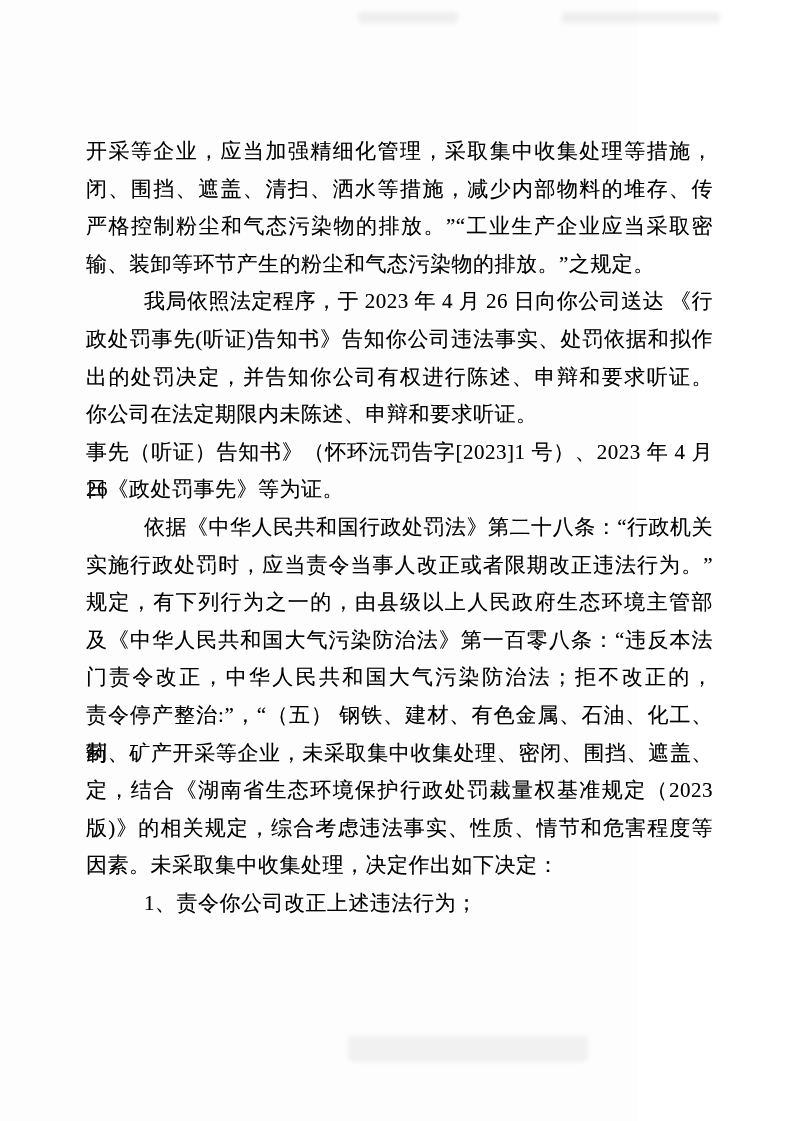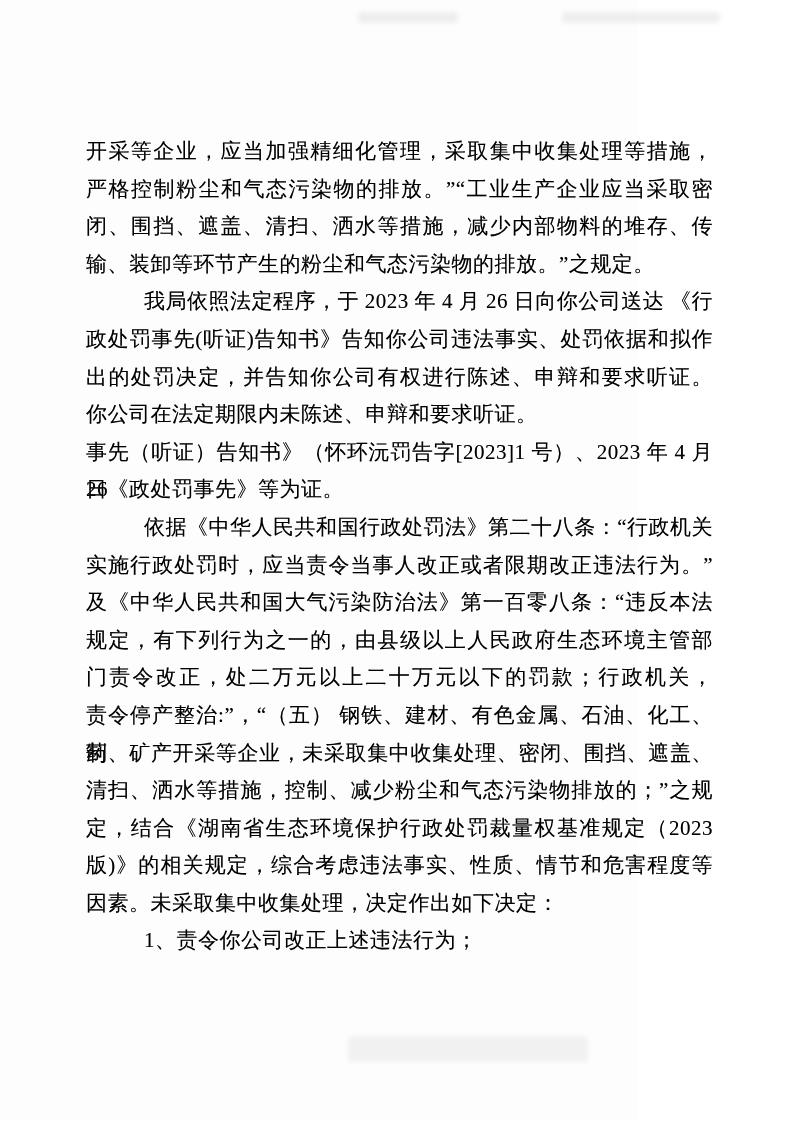--- a/index.html
+++ b/index.html
@@ -56,40 +56,39 @@
 
 <div class="page">
 
   <div class="artifact a-top-1"></div>
   <div class="artifact a-top-2"></div>
   <div class="artifact a-bottom"></div>
 
   <div class="textblock">
 
     <div class="line j">开采等企业，应当加强精细化管理，采取集中收集处理等措施，</div>
+    <div class="line j">闭、围挡、遮盖、清扫、洒水等措施，减少内部物料的堆存、传</div>
     <div class="line j">严格控制粉尘和气态污染物的排放。”“工业生产企业应当采取密</div>
-    <div class="line j">闭、围挡、遮盖、清扫、洒水等措施，减少内部物料的堆存、传</div>
     <div class="line">输、装卸等环节产生的粉尘和气态污染物的排放。”之规定。</div>
 
     <div class="line j ind">我局依照法定程序，于 2023 年 4 月 26 日向你公司送达 《行</div>
     <div class="line j">政处罚事先(听证)告知书》告知你公司违法事实、处罚依据和拟作</div>
     <div class="line j">出的处罚决定，并告知你公司有权进行陈述、申辩和要求听证。</div>
     <div class="line">你公司在法定期限内未陈述、申辩和要求听证。</div>
 
     <div class="line j">事先（听证）告知书》（怀环沅罚告字[2023]1 号）、2023 年 4 月 26</div>
     <div class="line">日《政处罚事先》等为证。</div>
 
     <div class="line j ind">依据《中华人民共和国行政处罚法》第二十八条：“行政机关</div>
     <div class="line j">实施行政处罚时，应当责令当事人改正或者限期改正违法行为。”</div>
+    <div class="line j">规定，有下列行为之一的，由县级以上人民政府生态环境主管部</div>
     <div class="line j">及《中华人民共和国大气污染防治法》第一百零八条：“违反本法</div>
-    <div class="line j">规定，有下列行为之一的，由县级以上人民政府生态环境主管部</div>
-    <div class="line j">门责令改正，处二万元以上二十万元以下的罚款；行政机关，</div>
+    <div class="line j">门责令改正，中华人民共和国大气污染防治法；拒不改正的，</div>
     <div class="line j">责令停产整治:”，“（五） 钢铁、建材、有色金属、石油、化工、制</div>
     <div class="line j">药、矿产开采等企业，未采取集中收集处理、密闭、围挡、遮盖、</div>
-    <div class="line j">清扫、洒水等措施，控制、减少粉尘和气态污染物排放的；”之规</div>
     <div class="line j">定，结合《湖南省生态环境保护行政处罚裁量权基准规定（2023</div>
     <div class="line j">版)》的相关规定，综合考虑违法事实、性质、情节和危害程度等</div>
     <div class="line">因素。未采取集中收集处理，决定作出如下决定：</div>
 
     <div class="line ind">1、责令你公司改正上述违法行为；</div>
 
   </div>
 </div>
 
 </body></html>

